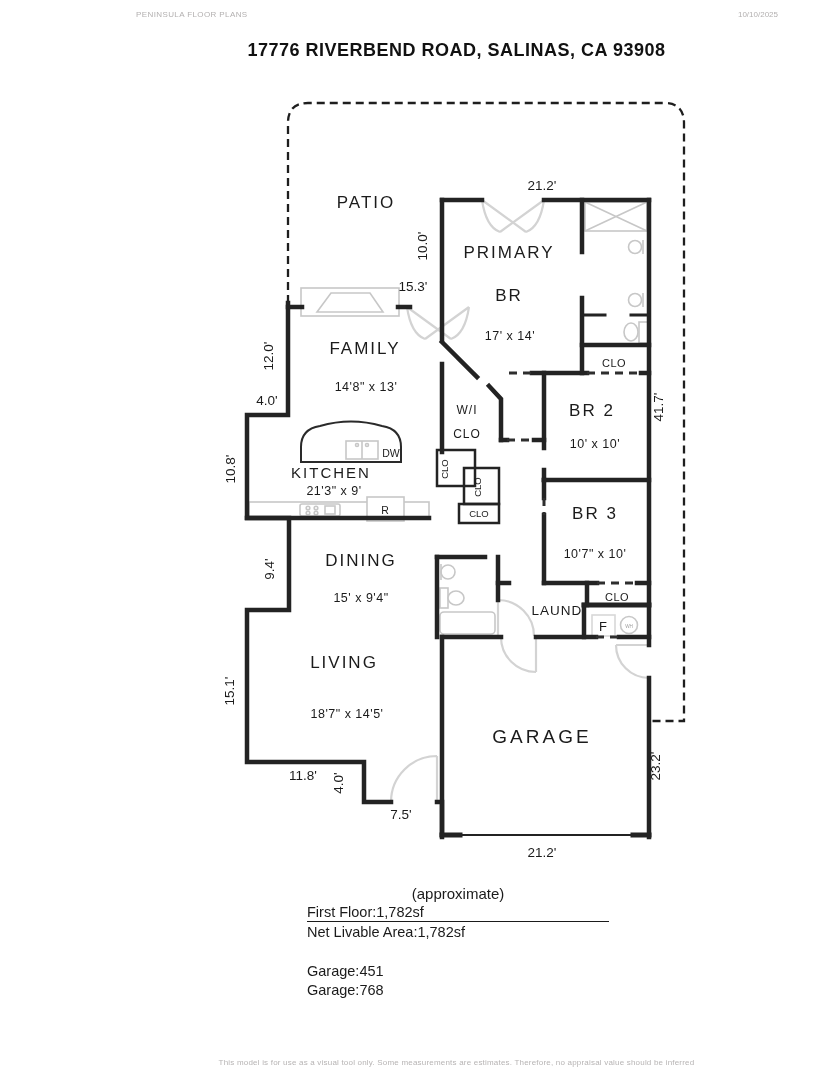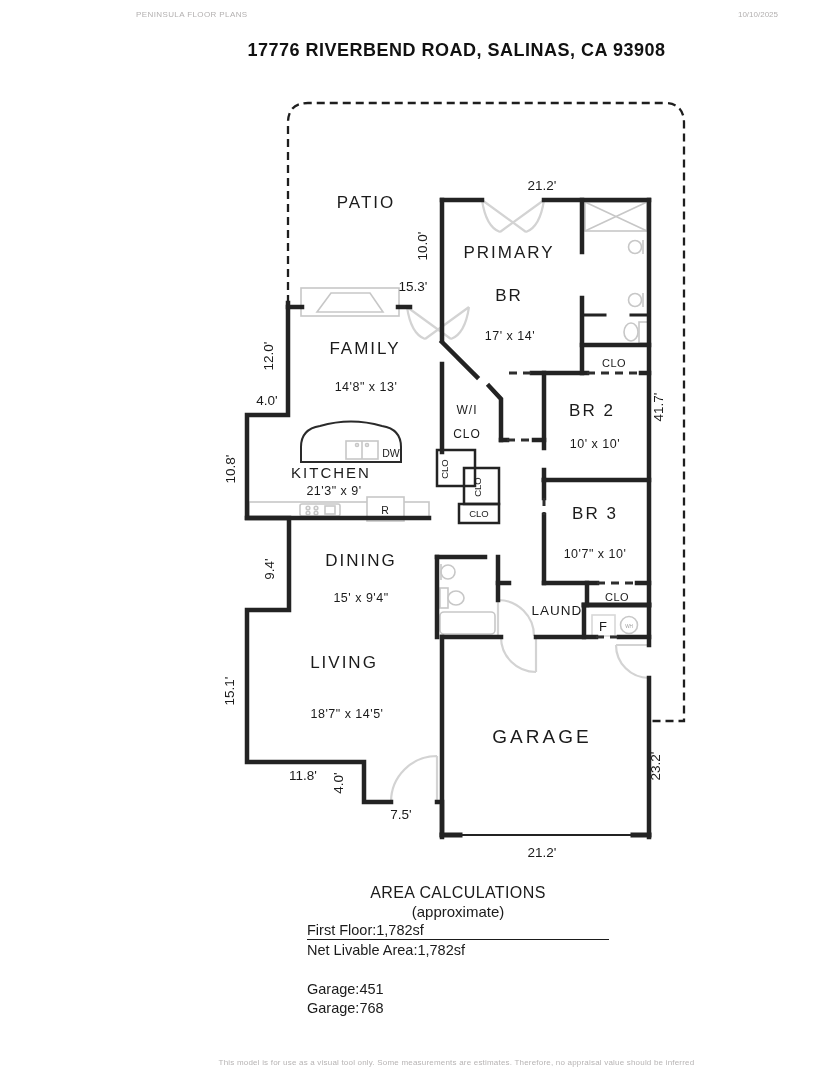--- a/index.html
+++ b/index.html
@@ -178,21 +178,20 @@
     <text class="dim" text-anchor="middle" transform="rotate(-90 195 691)" x="195" y="691">15.1'</text>
     <text class="dim" text-anchor="middle" x="264" y="780">11.8'</text>
     <text class="dim" text-anchor="middle" transform="rotate(-90 304 783)" x="304" y="783">4.0'</text>
     <text class="dim" text-anchor="middle" x="362" y="819">7.5'</text>
     <text class="dim" text-anchor="middle" transform="rotate(-90 624 407)" x="624" y="407">41.7'</text>
     <text class="dim" text-anchor="middle" transform="rotate(-90 621 766)" x="621" y="766">23.2'</text>
     <text class="dim" text-anchor="middle" x="503" y="857">21.2'</text>
   </svg>
 
   <section class="area-calc">
-    <div class="ac-title">AREA CALCULATIONS</div>
     <div class="ac-sub">(approximate)</div>
     <div class="ac-row u">
       <span>First Floor:</span>
       <span class="val">1,782sf</span>
     </div>
     <div class="ac-row">
       <span>Net Livable Area:</span>
       <span class="val">1,782sf</span>
     </div>
     <div class="ac-extra">

